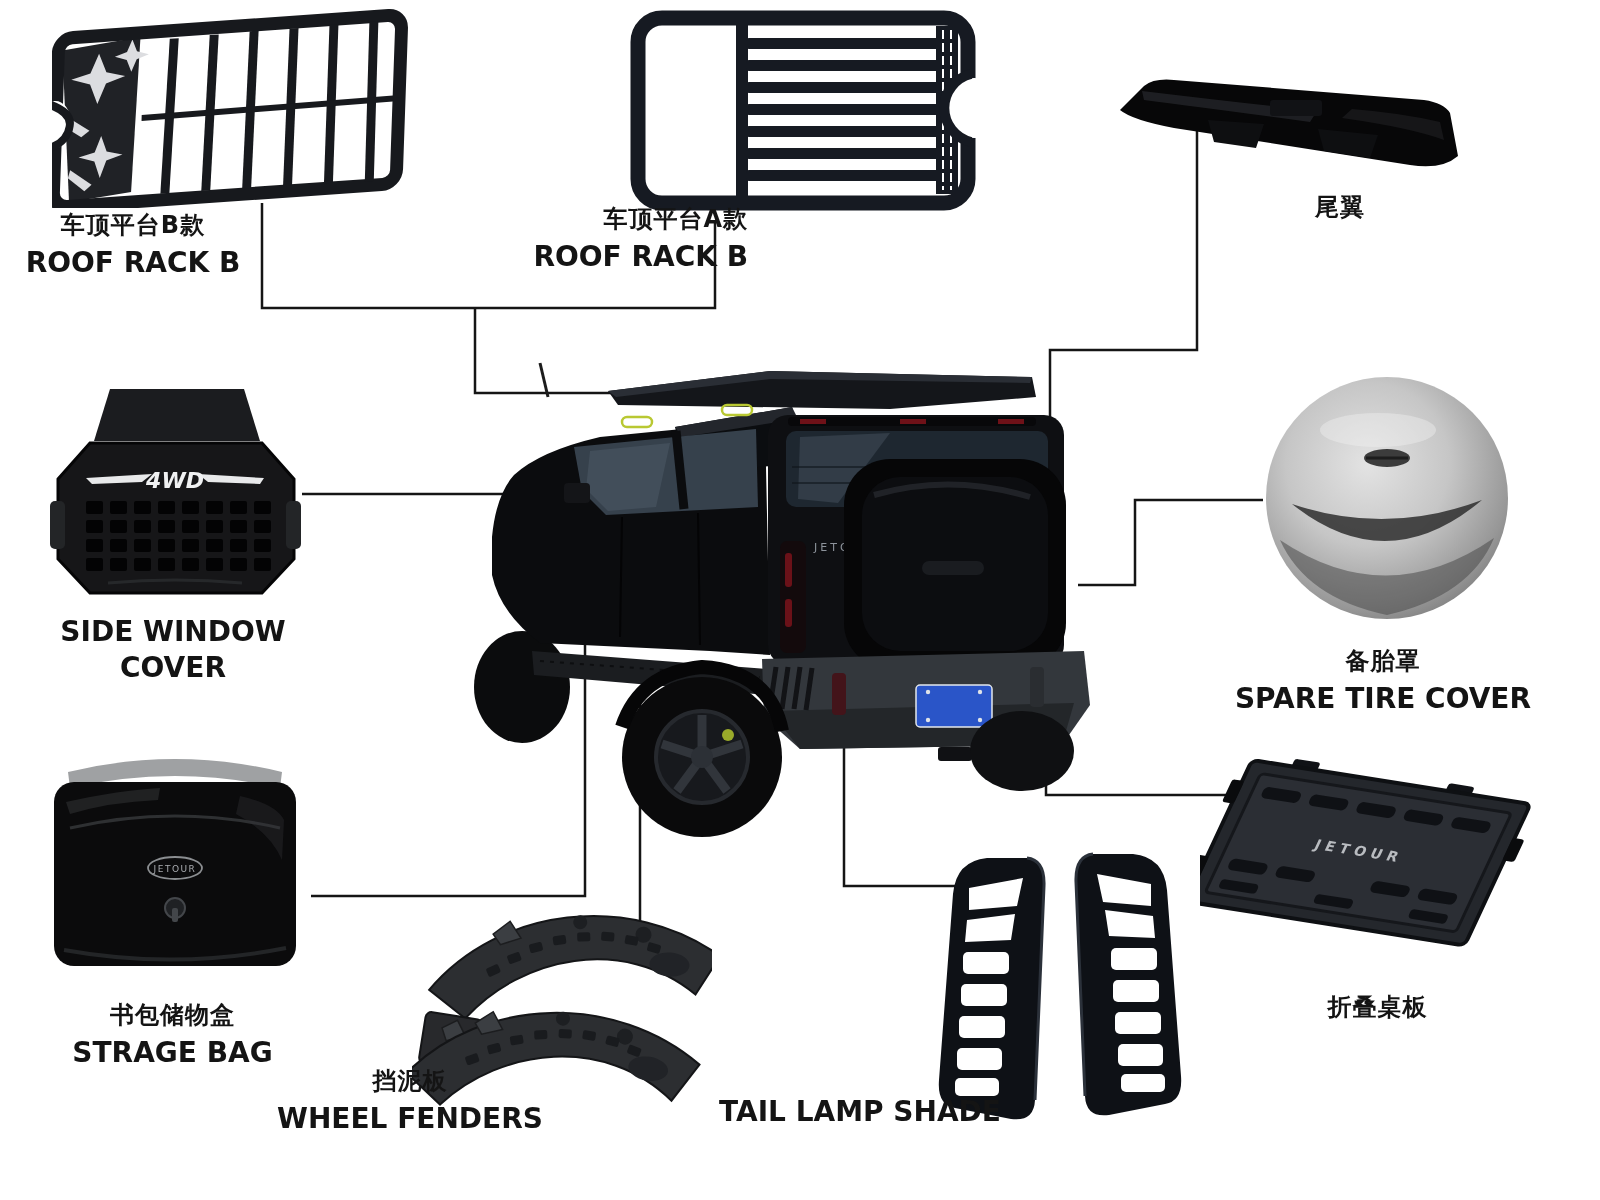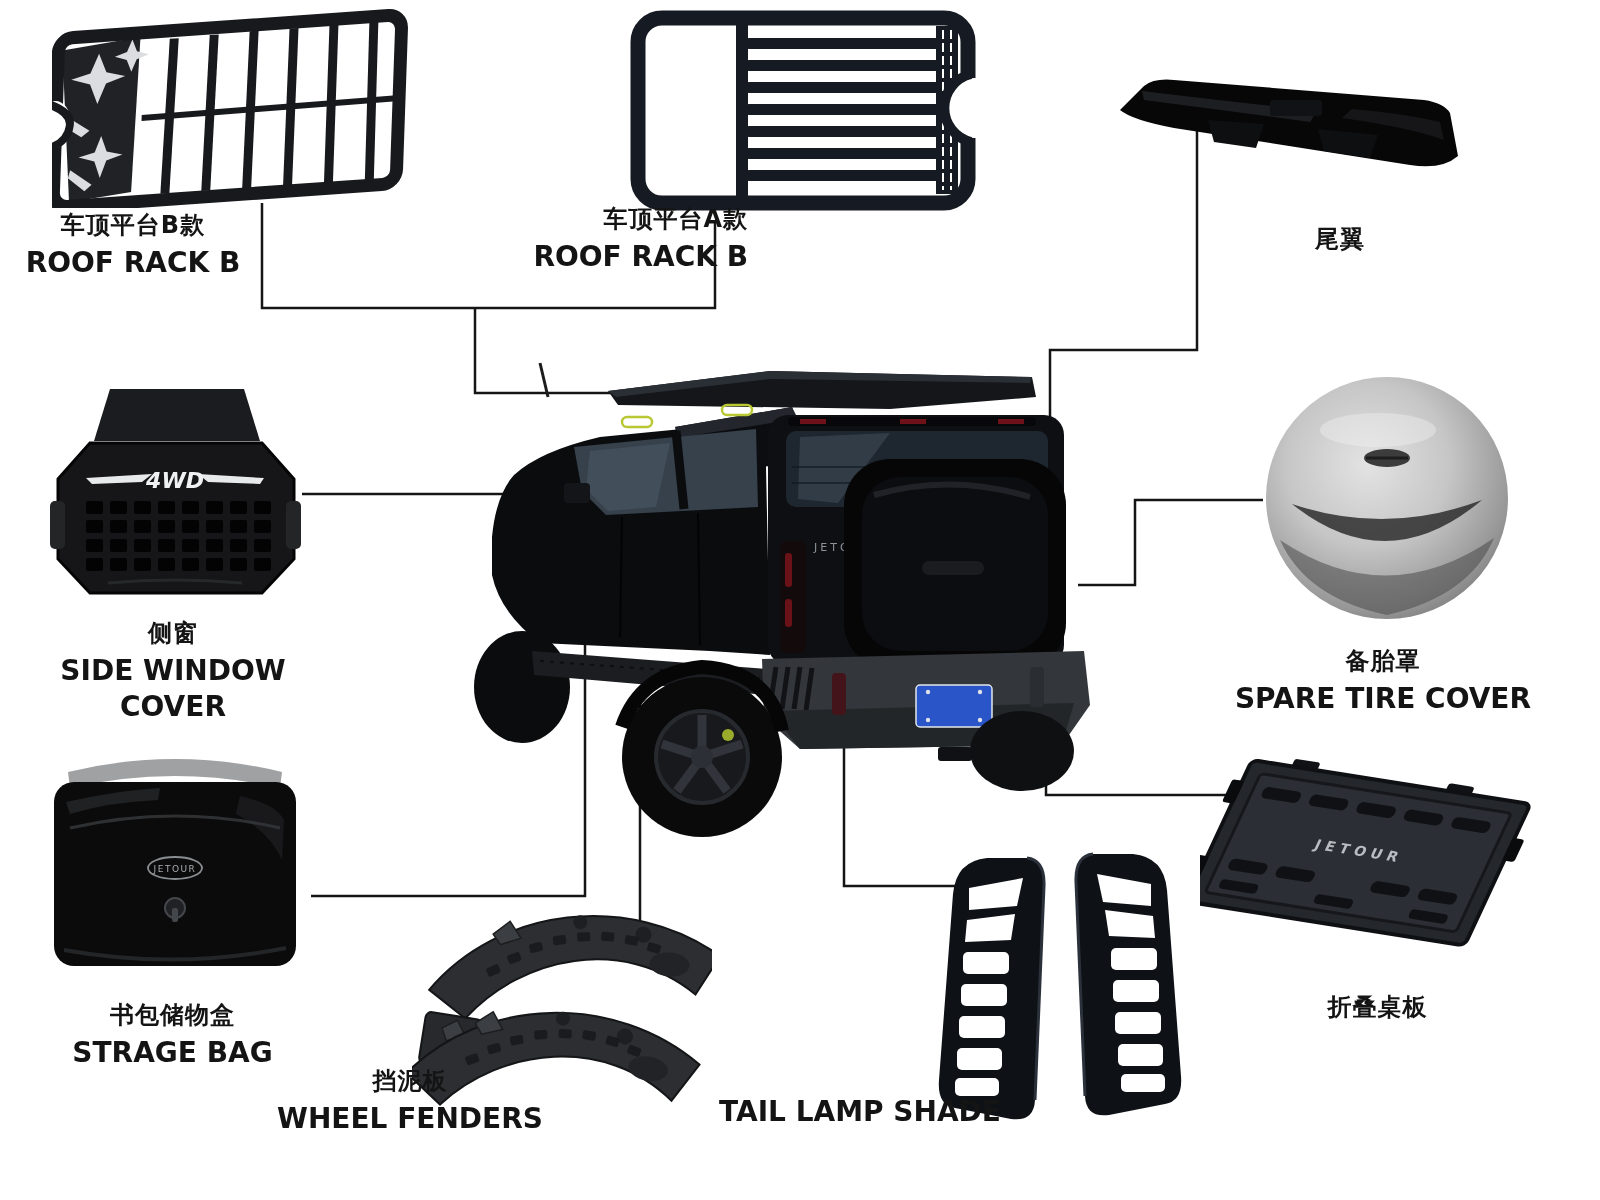--- a/index.html
+++ b/index.html
@@ -325,26 +325,25 @@
   <div class="label" style="left:8px;top:206px;width:250px;">
     <div class="zh">车顶平台B款</div>
     <div class="en">ROOF RACK B</div>
   </div>
 
   <div class="label" style="left:468px;top:200px;width:280px;text-align:right;">
     <div class="zh">车顶平台A款</div>
     <div class="en">ROOF RACK B</div>
   </div>
 
-  <div class="label" style="left:1180px;top:188px;width:320px;margin-top:32px;">
+  <div class="label" style="left:1180px;top:188px;width:320px;">
     <div class="zh">尾翼</div>
   </div>
 
   <div class="label" style="left:8px;top:614px;width:330px;">
-    <div class="zh">侧窗</div>
     <div class="en">SIDE WINDOW COVER</div>
   </div>
 
   <div class="label" style="left:1218px;top:642px;width:330px;">
     <div class="zh">备胎罩</div>
     <div class="en">SPARE TIRE COVER</div>
   </div>
 
   <div class="label" style="left:20px;top:996px;width:305px;">
     <div class="zh">书包储物盒</div>

